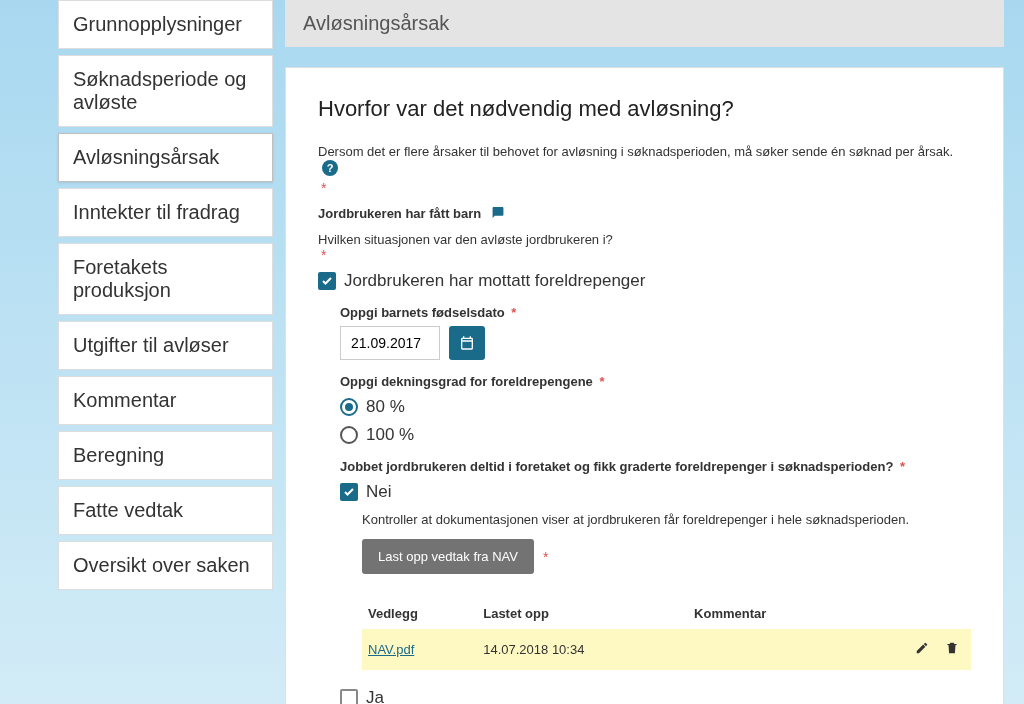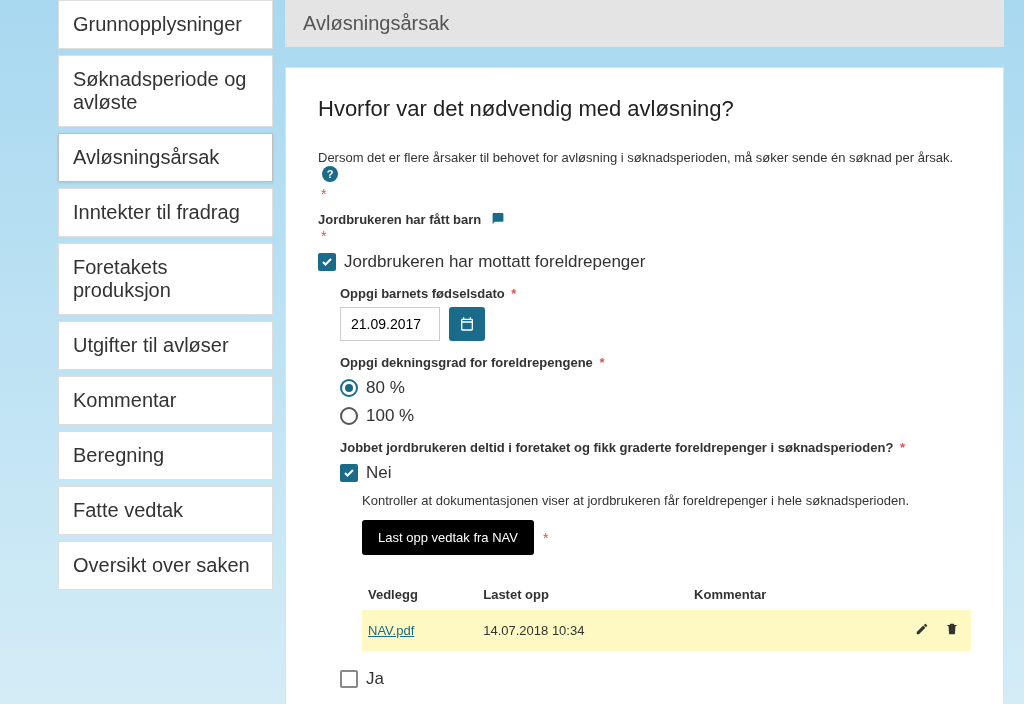--- a/index.html
+++ b/index.html
@@ -45,21 +45,21 @@
   }
   .content {
     background: #fff;
     border: 1px solid #e0e0e0;
     padding: 28px 32px 40px 32px;
   }
   .content h2 {
     font-size: 22px;
     font-weight: 400;
     color: #222;
-    margin-bottom: 28px;
+    margin-bottom: 22px;
   }
   .intro {
     font-size: 13px;
     color: #333;
     margin-bottom: 4px;
   }
   .required { color: #d9534f; margin-left: 3px; }
   .question {
     font-size: 13px;
     color: #333;
@@ -148,21 +148,21 @@
     background:#1a6b8a;
     border:none;
     width:36px;
     border-radius:3px;
     display:flex;
     align-items:center;
     justify-content:center;
     cursor:pointer;
   }
   .btn-primary {
-    background:#000000;
+    background:#737373;
     color:#fff;
     border:none;
     padding:10px 16px;
     font-size:13px;
     border-radius:3px;
     cursor:pointer;
     margin-top:12px;
   }
   .info-text {
     font-size:13px;
@@ -224,20 +224,21 @@
 
       <div class="question bold">
         <span>Jordbrukeren har fått barn</span>
         <span class="chat-icon">
           <svg width="14" height="13" viewBox="0 0 24 24" fill="#1a6b8a">
               <path d="M20 2H4c-1.1 0-2 .9-2 2v18l4-4h14c1.1 0 2-.9 2-2V4c0-1.1-.9-2-2-2z"></path>
             </svg>
         </span>
       </div>
 
+      <div class="question">Hvilken situasjonen var den avløste jordbrukeren i?</div>
       <div class="required">*</div>
 
       <div class="checkbox-row">
         <span class="cbox checked">
           <svg width="12" height="12" viewBox="0 0 24 24" fill="none" stroke="#fff" stroke-width="4">
               <polyline points="4 12 9 17 20 6"></polyline>
             </svg>
         </span>
         <span>Jordbrukeren har mottatt foreldrepenger</span>
       </div>

